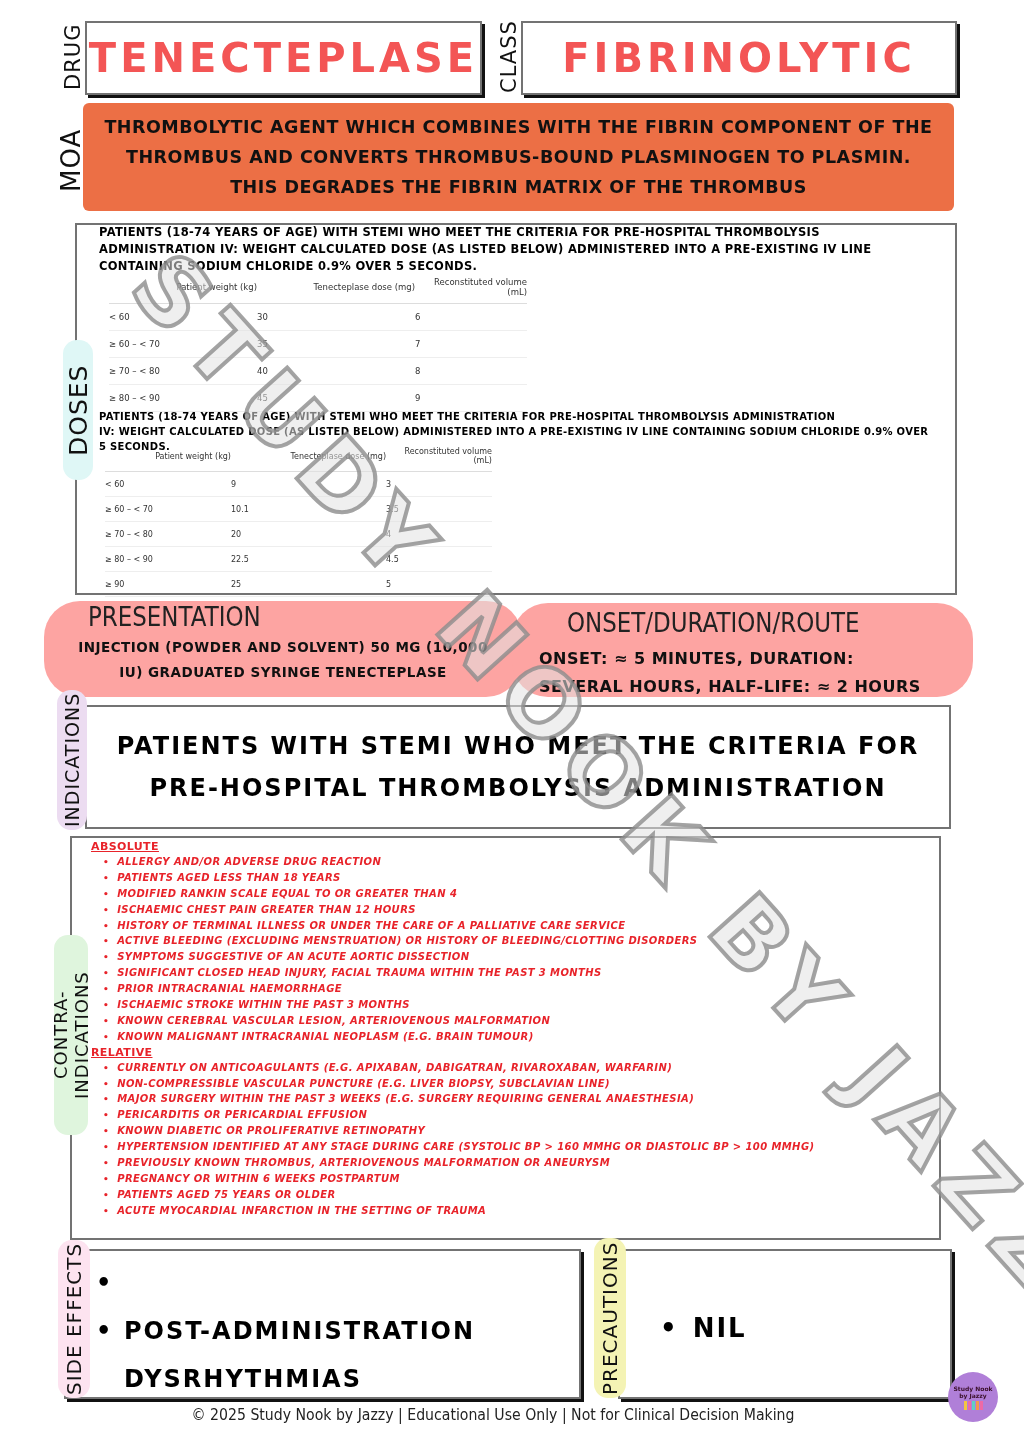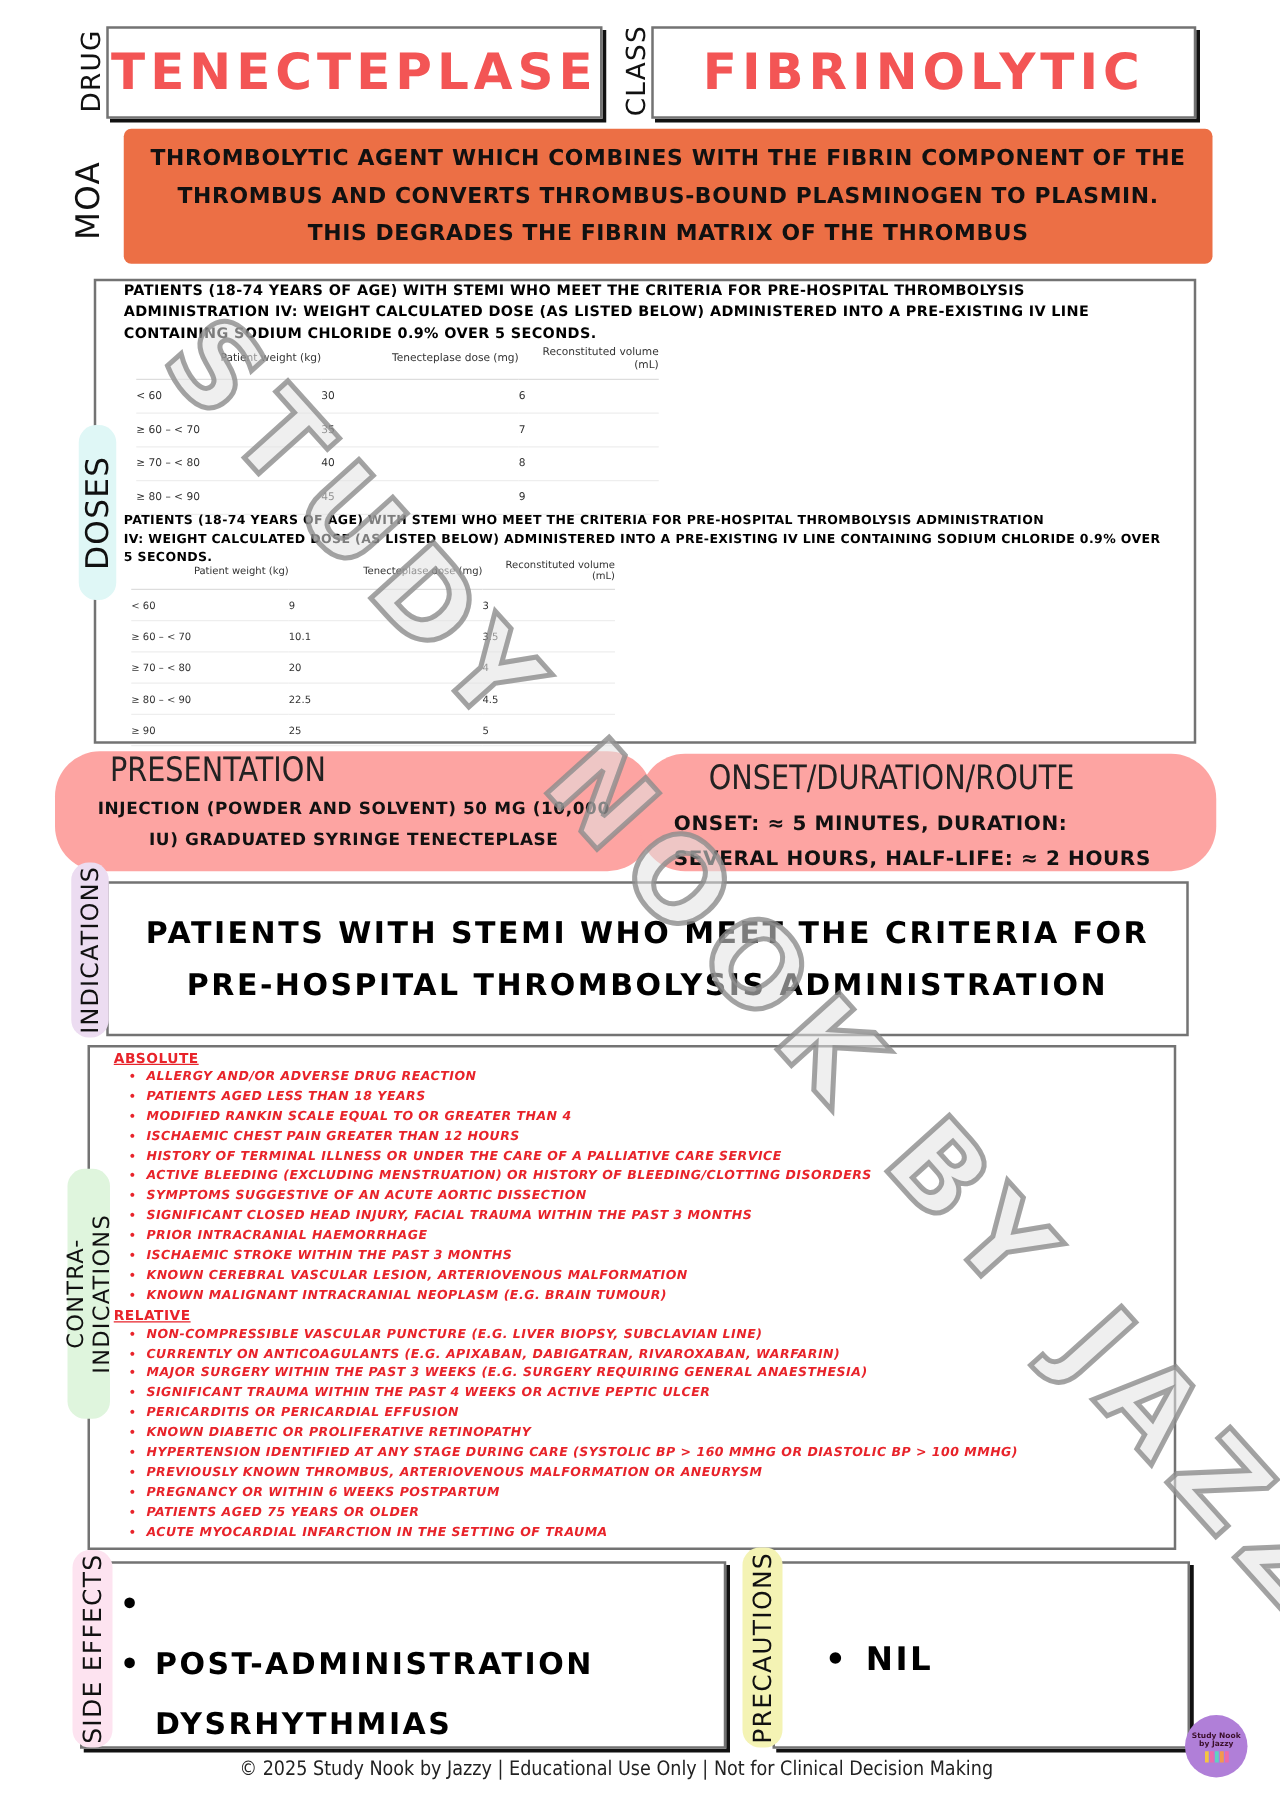--- a/index.html
+++ b/index.html
@@ -13,21 +13,21 @@
     font-family: "DejaVu Sans", sans-serif; color: #111; text-align: center;
     display: flex; align-items: center; justify-content: center; letter-spacing: 1px;
   }
   .box { position: absolute; border: 2px solid #737373; box-shadow: 3px 3px 0 #111; background: #fff; }
   .hand { font-family: "DejaVu Sans", sans-serif; font-weight: bold; text-transform: uppercase; }
 
   
   .title-text { color: #f35555; font-weight: bold; letter-spacing: 4px; font-size: 40px; text-align: center; width: 100%; }
   .moa {
     left: 83px; top: 103px; width: 871px; height: 108px; background: #ec6f45; border-radius: 6px;
-    display: flex; flex-direction: column; align-items: center; justify-content: center; margin-left: 16px;
+    display: flex; flex-direction: column; align-items: center; justify-content: center;
   }
   .moa div { font-size: 17.5px; line-height: 30px; letter-spacing: 0.5px; color: #111; }
 
   
   .dose-intro { font-size: 11.5px; line-height: 17px; letter-spacing: 0.3px; }
   table.dt { border-collapse: collapse; font-family: "DejaVu Sans", sans-serif; font-size: 8.5px; color: #333; }
   table.dt th { font-weight: normal; text-align: right; padding: 0 0 6px 0; border-bottom: 1px solid #ddd; }
   table.dt td { padding: 0; border-bottom: 1px solid #eee; }
 
   
@@ -180,24 +180,23 @@
     <li>Active bleeding (excluding menstruation) or history of bleeding/clotting disorders</li>
     <li>Symptoms suggestive of an acute aortic dissection</li>
     <li>Significant closed head injury, facial trauma within the past 3 months</li>
     <li>Prior intracranial haemorrhage</li>
     <li>Ischaemic stroke within the past 3 months</li>
     <li>Known cerebral vascular lesion, arteriovenous malformation</li>
     <li>Known malignant intracranial neoplasm (e.g. brain tumour)</li>
   </ul>
   <div class="ci-head hand">Relative</div>
   <ul class="ci-list hand">
+    <li>Currently on anticoagulants (e.g. apixaban, dabigatran, rivaroxaban, warfarin)</li>
     <li>Non-compressible vascular puncture (e.g. liver biopsy, subclavian line)</li>
-    <li>Currently on anticoagulants (e.g. apixaban, dabigatran, rivaroxaban, warfarin)</li>
     <li>Major surgery within the past 3 weeks (e.g. surgery requiring general anaesthesia)</li>
-    <li>Significant trauma within the past 4 weeks or active peptic ulcer</li>
     <li>Pericarditis or pericardial effusion</li>
     <li>Known diabetic or proliferative retinopathy</li>
     <li>Hypertension identified at any stage during care (systolic BP &gt; 160 mmHg or diastolic BP &gt; 100 mmHg)</li>
     <li>Previously known thrombus, arteriovenous malformation or aneurysm</li>
     <li>Pregnancy or within 6 weeks postpartum</li>
     <li>Patients aged 75 years or older</li>
     <li>Acute myocardial infarction in the setting of trauma</li>
   </ul>
 </div>
 

